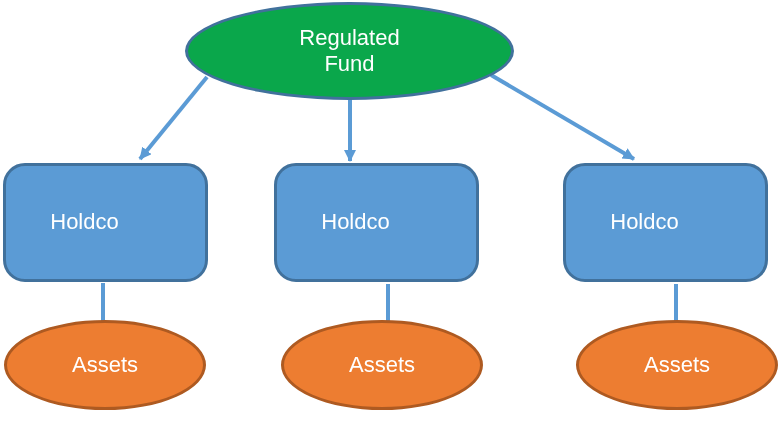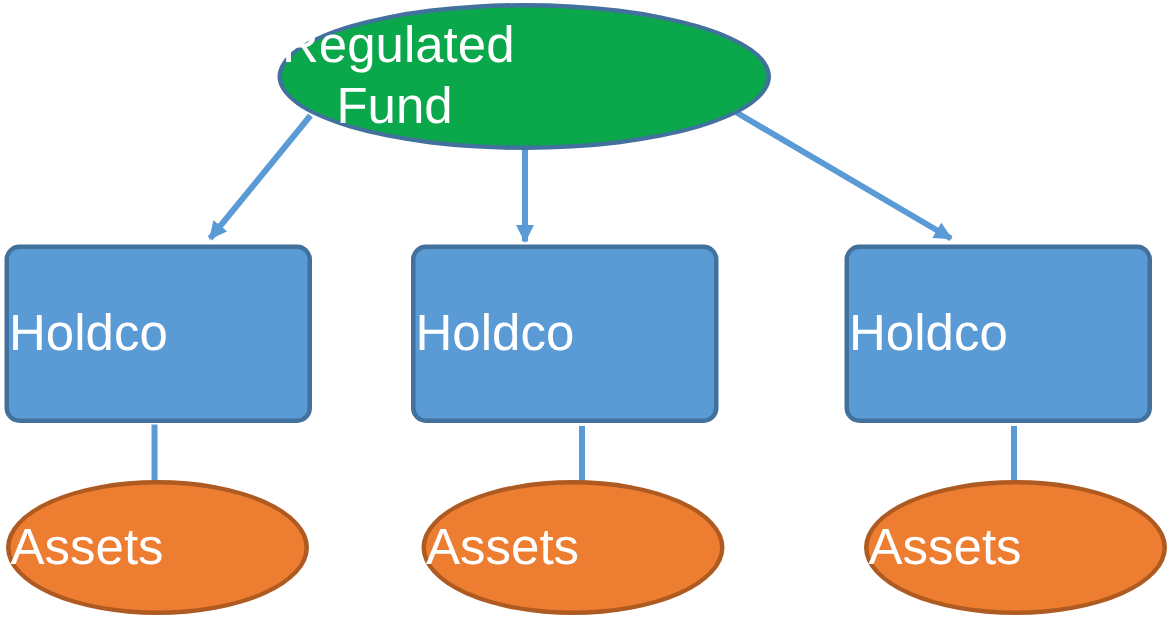--- a/index.html
+++ b/index.html
@@ -23,44 +23,44 @@
   }
   .arrow-line {
     stroke: var(--arrow, #5b9bd5);
     stroke-width: 4;
     fill: none;
   }
   .node {
     position: absolute;
     display: flex;
     align-items: center;
-    justify-content: flex-start;
+    justify-content: center;
     box-sizing: border-box;
     color: var(--label-text, #ffffff);
-    font-size: 34px;
+    font-size: 22px;
     line-height: 1.2;
     text-align: center;
   }
   .fund {
     left: 185px;
     top: 2px;
     width: 329px;
     height: 98px;
     border-radius: 50%;
     background: var(--fund-fill, #0aa74b);
     border: 3px solid var(--fund-border, #41719c);
   }
   .fund .label {
     max-width: 150px;
   }
   .holdco {
     top: 163px;
     width: 205px;
     height: 119px;
-    border-radius: 10px;
+    border-radius: 22px;
     background: var(--holdco-fill, #5b9bd5);
     border: 3px solid var(--holdco-border, #41719c);
     padding-right: 42px; 
   }
   .holdco-1 { left: 3px; }
   .holdco-2 { left: 274px; }
   .holdco-3 { left: 563px; }
   .assets {
     top: 320px;
     width: 202px;

